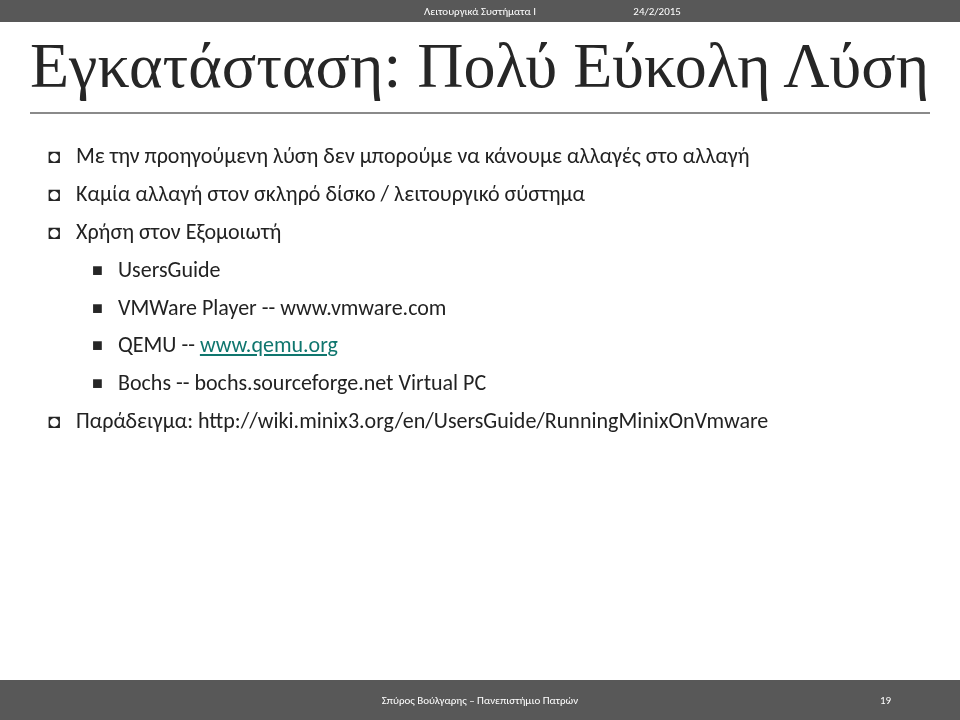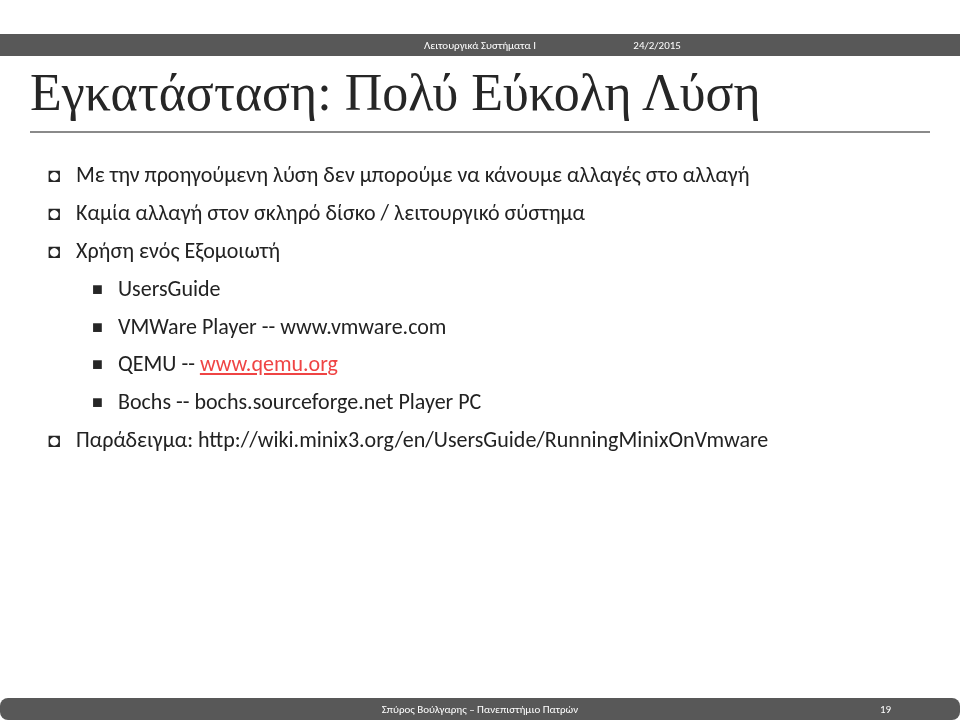--- a/index.html
+++ b/index.html
@@ -13,31 +13,30 @@
   }
   .top-bar {
     height: 22px;
     background: #585858;
     display: flex;
     justify-content: space-between;
     align-items: center;
     padding: 0 20px;
     color: #fff;
     font-size: 11px;
-    margin-top: 34px;
   }
   .top-bar .spacer { flex: 1; }
   .top-bar .course { flex: 1; text-align: center; }
   .top-bar .date { flex: 1; text-align: left; }
   .title-wrap {
     padding: 4px 30px 0 30px;
   }
   .title {
     font-family: "Palatino Linotype", Palatino, Georgia, serif;
-    font-size: 52px;
+    font-size: 64px;
     font-weight: 400;
     color: #262626;
     line-height: 1.25;
   }
   .title-rule {
     margin-top: 6px;
     border-bottom: 2px solid #8a8a8a;
     width: 100%;
   }
   .body {
@@ -66,35 +65,34 @@
     margin-bottom: 6px;
   }
   .b2 .mk {
     width: 26px;
     flex: 0 0 26px;
     color: #262626;
     font-size: 18px;
     padding-top: 3px;
   }
   .b2 .tx { flex: 1; }
-  a.link { color: #ef4444; text-decoration: underline; }
+  a.link { color: #0f766e; text-decoration: underline; }
   .bottom-bar {
     position: absolute;
     bottom: 0;
     left: 0;
     width: 100%;
-    height: 22px;
+    height: 40px;
     background: #585858;
     color: #fff;
     font-size: 11px;
     display: flex;
     align-items: center;
     justify-content: center;
     padding: 0 20px;
-    border-radius: 8px;
   }
   .bottom-bar .author { flex: 1; text-align: center; }
   .bottom-bar .lspace { flex: 0 0 60px; }
   .bottom-bar .page { flex: 0 0 60px; }
 </style>
 </head>
 <body>
 
 <div class="slide">
 
@@ -116,21 +114,21 @@
       <div class="tx">Με την προηγούμενη λύση δεν μπορούμε να κάνουμε αλλαγές στο αλλαγή</div>
     </div>
 
     <div class="b1">
       <div class="mk">◘</div>
       <div class="tx">Καμία αλλαγή στον σκληρό δίσκο / λειτουργικό σύστημα</div>
     </div>
 
     <div class="b1">
       <div class="mk">◘</div>
-      <div class="tx">Χρήση ενός Εξομοιωτή</div>
+      <div class="tx">Χρήση στον Εξομοιωτή</div>
     </div>
 
     <div class="b2">
       <div class="mk">■</div>
       <div class="tx">UsersGuide</div>
     </div>
 
     <div class="b2">
       <div class="mk">■</div>
       <div class="tx">VMWare Player -- www.vmware.com</div>
@@ -138,21 +136,21 @@
 
     <div class="b2">
       <div class="mk">■</div>
       <div class="tx">
         <span>QEMU -- </span><a href="#" class="link">www.qemu.org</a>
       </div>
     </div>
 
     <div class="b2">
       <div class="mk">■</div>
-      <div class="tx">Bochs -- bochs.sourceforge.net Player PC</div>
+      <div class="tx">Bochs -- bochs.sourceforge.net Virtual PC</div>
     </div>
 
     <div class="b1">
       <div class="mk">◘</div>
       <div class="tx">Παράδειγμα: http://wiki.minix3.org/en/UsersGuide/RunningMinixOnVmware</div>
     </div>
 
   </div>
 
   <div class="bottom-bar">

